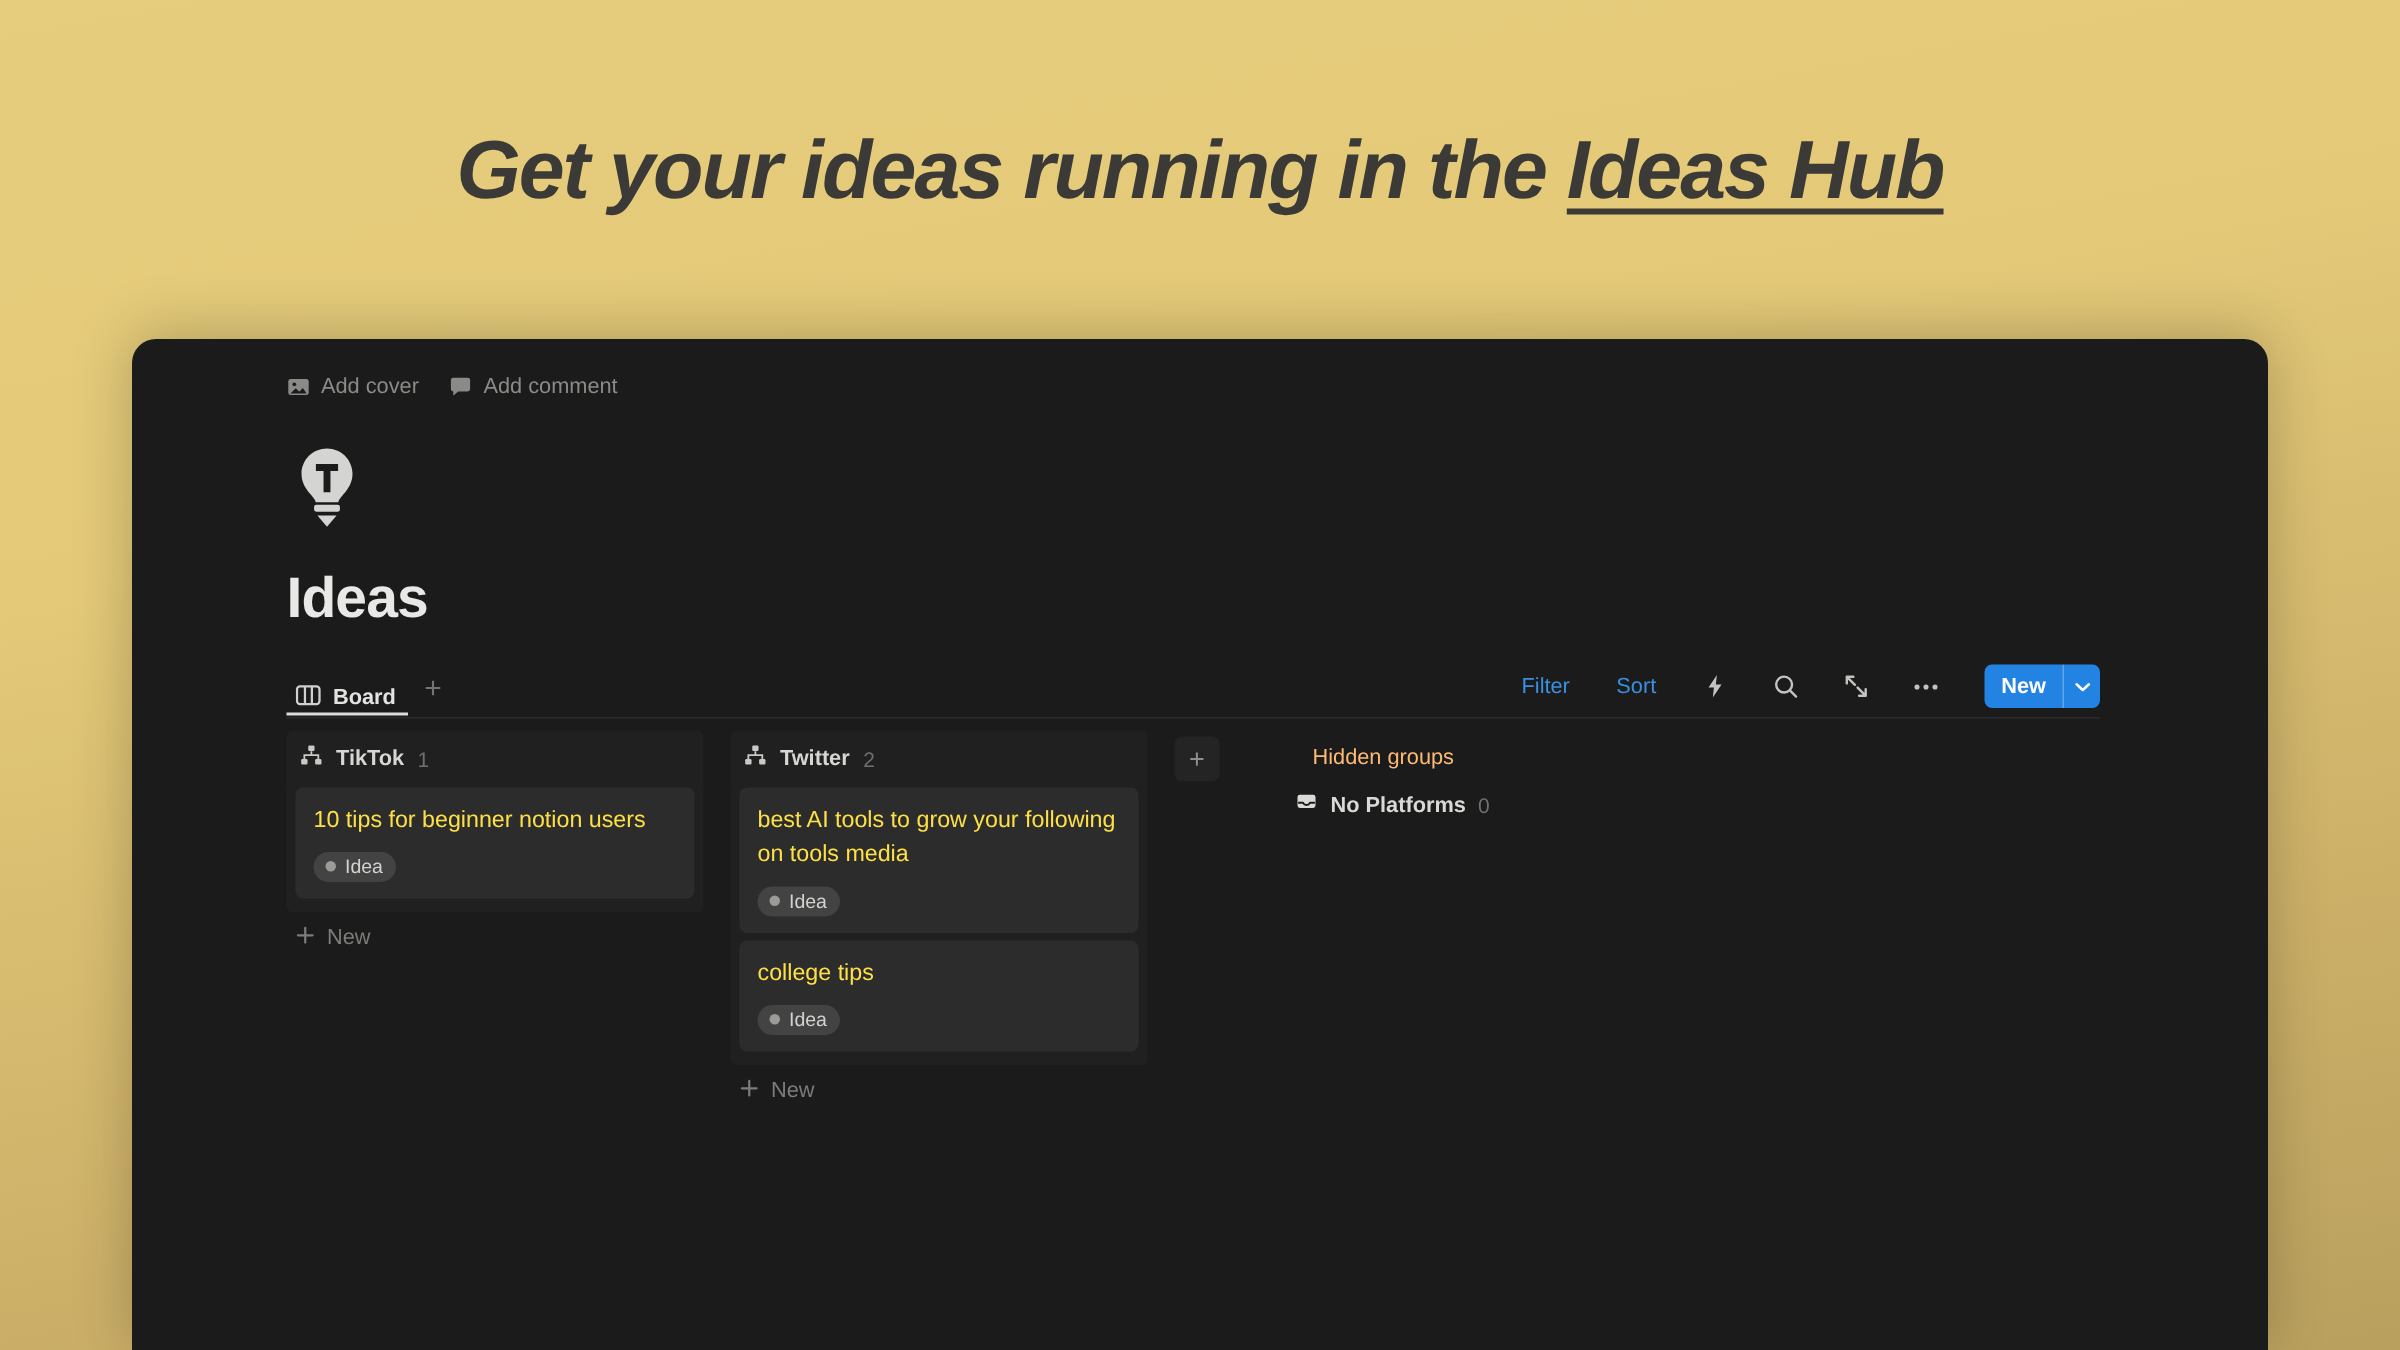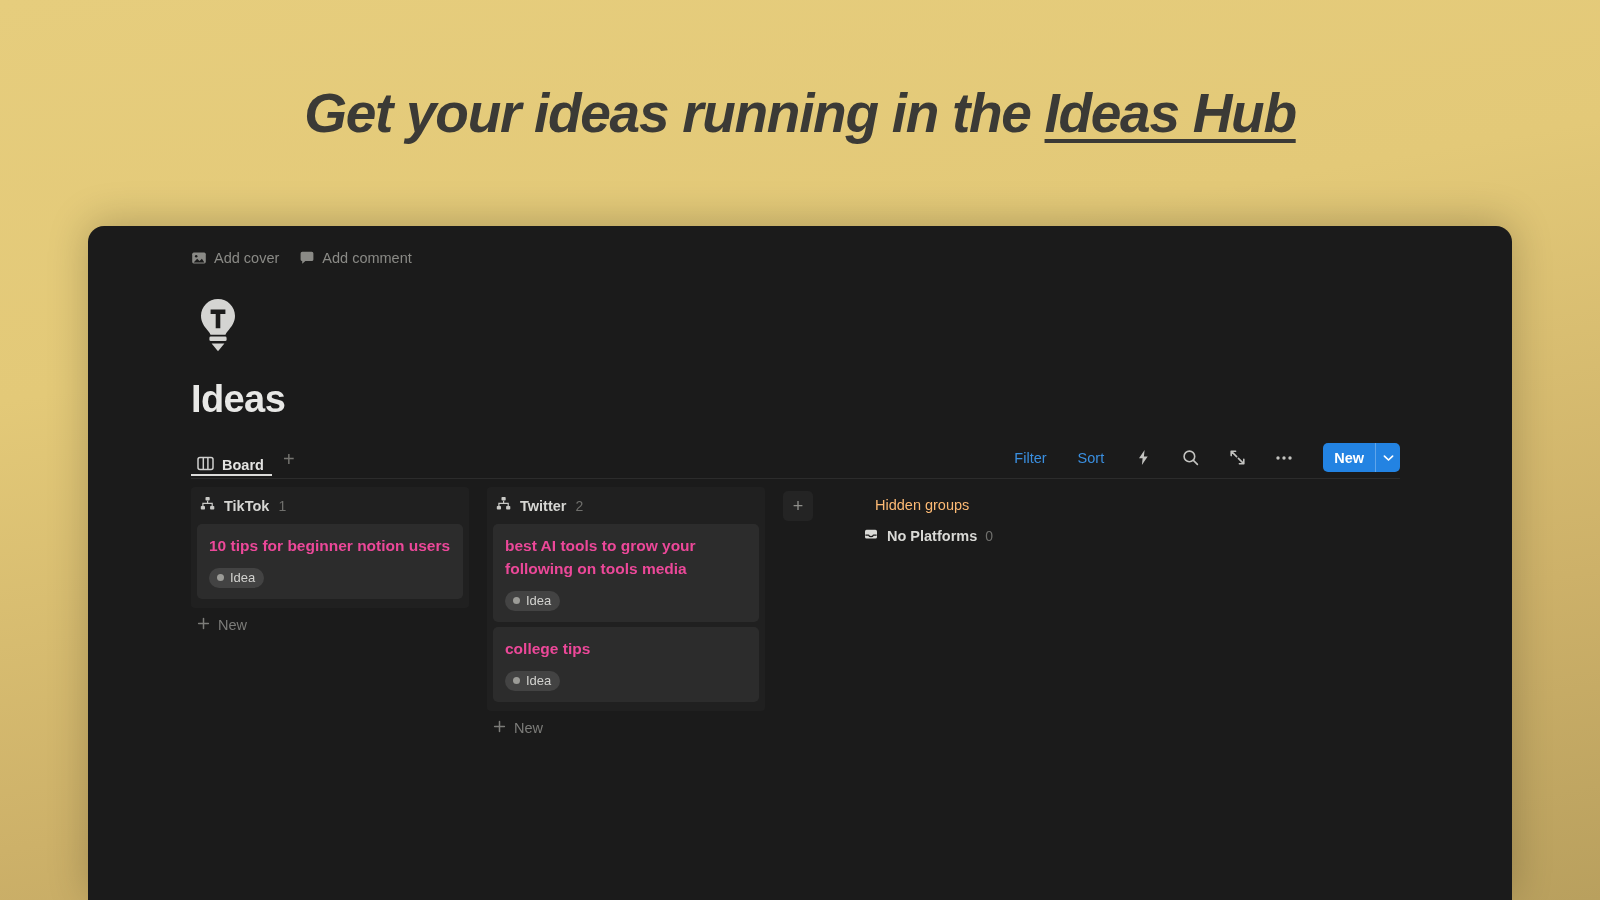--- a/index.html
+++ b/index.html
@@ -201,23 +201,23 @@
     padding: 0 6px 4px 6px;
   }
   .card {
     background: #2c2c2c;
     border-radius: 5px;
     padding: 11px 12px 11px 12px;
     margin-bottom: 5px;
     cursor: pointer;
   }
   .card-title {
-    color: #ec4899;
+    color: #fde047;
     font-size: 15.5px;
-    font-weight: 700;
+    font-weight: 400;
     line-height: 1.48;
     margin-bottom: 9px;
   }
   .tag {
     display: inline-flex;
     align-items: center;
     gap: 6px;
     background: #434343;
     color: #d2d2cf;
     border-radius: 11px;

